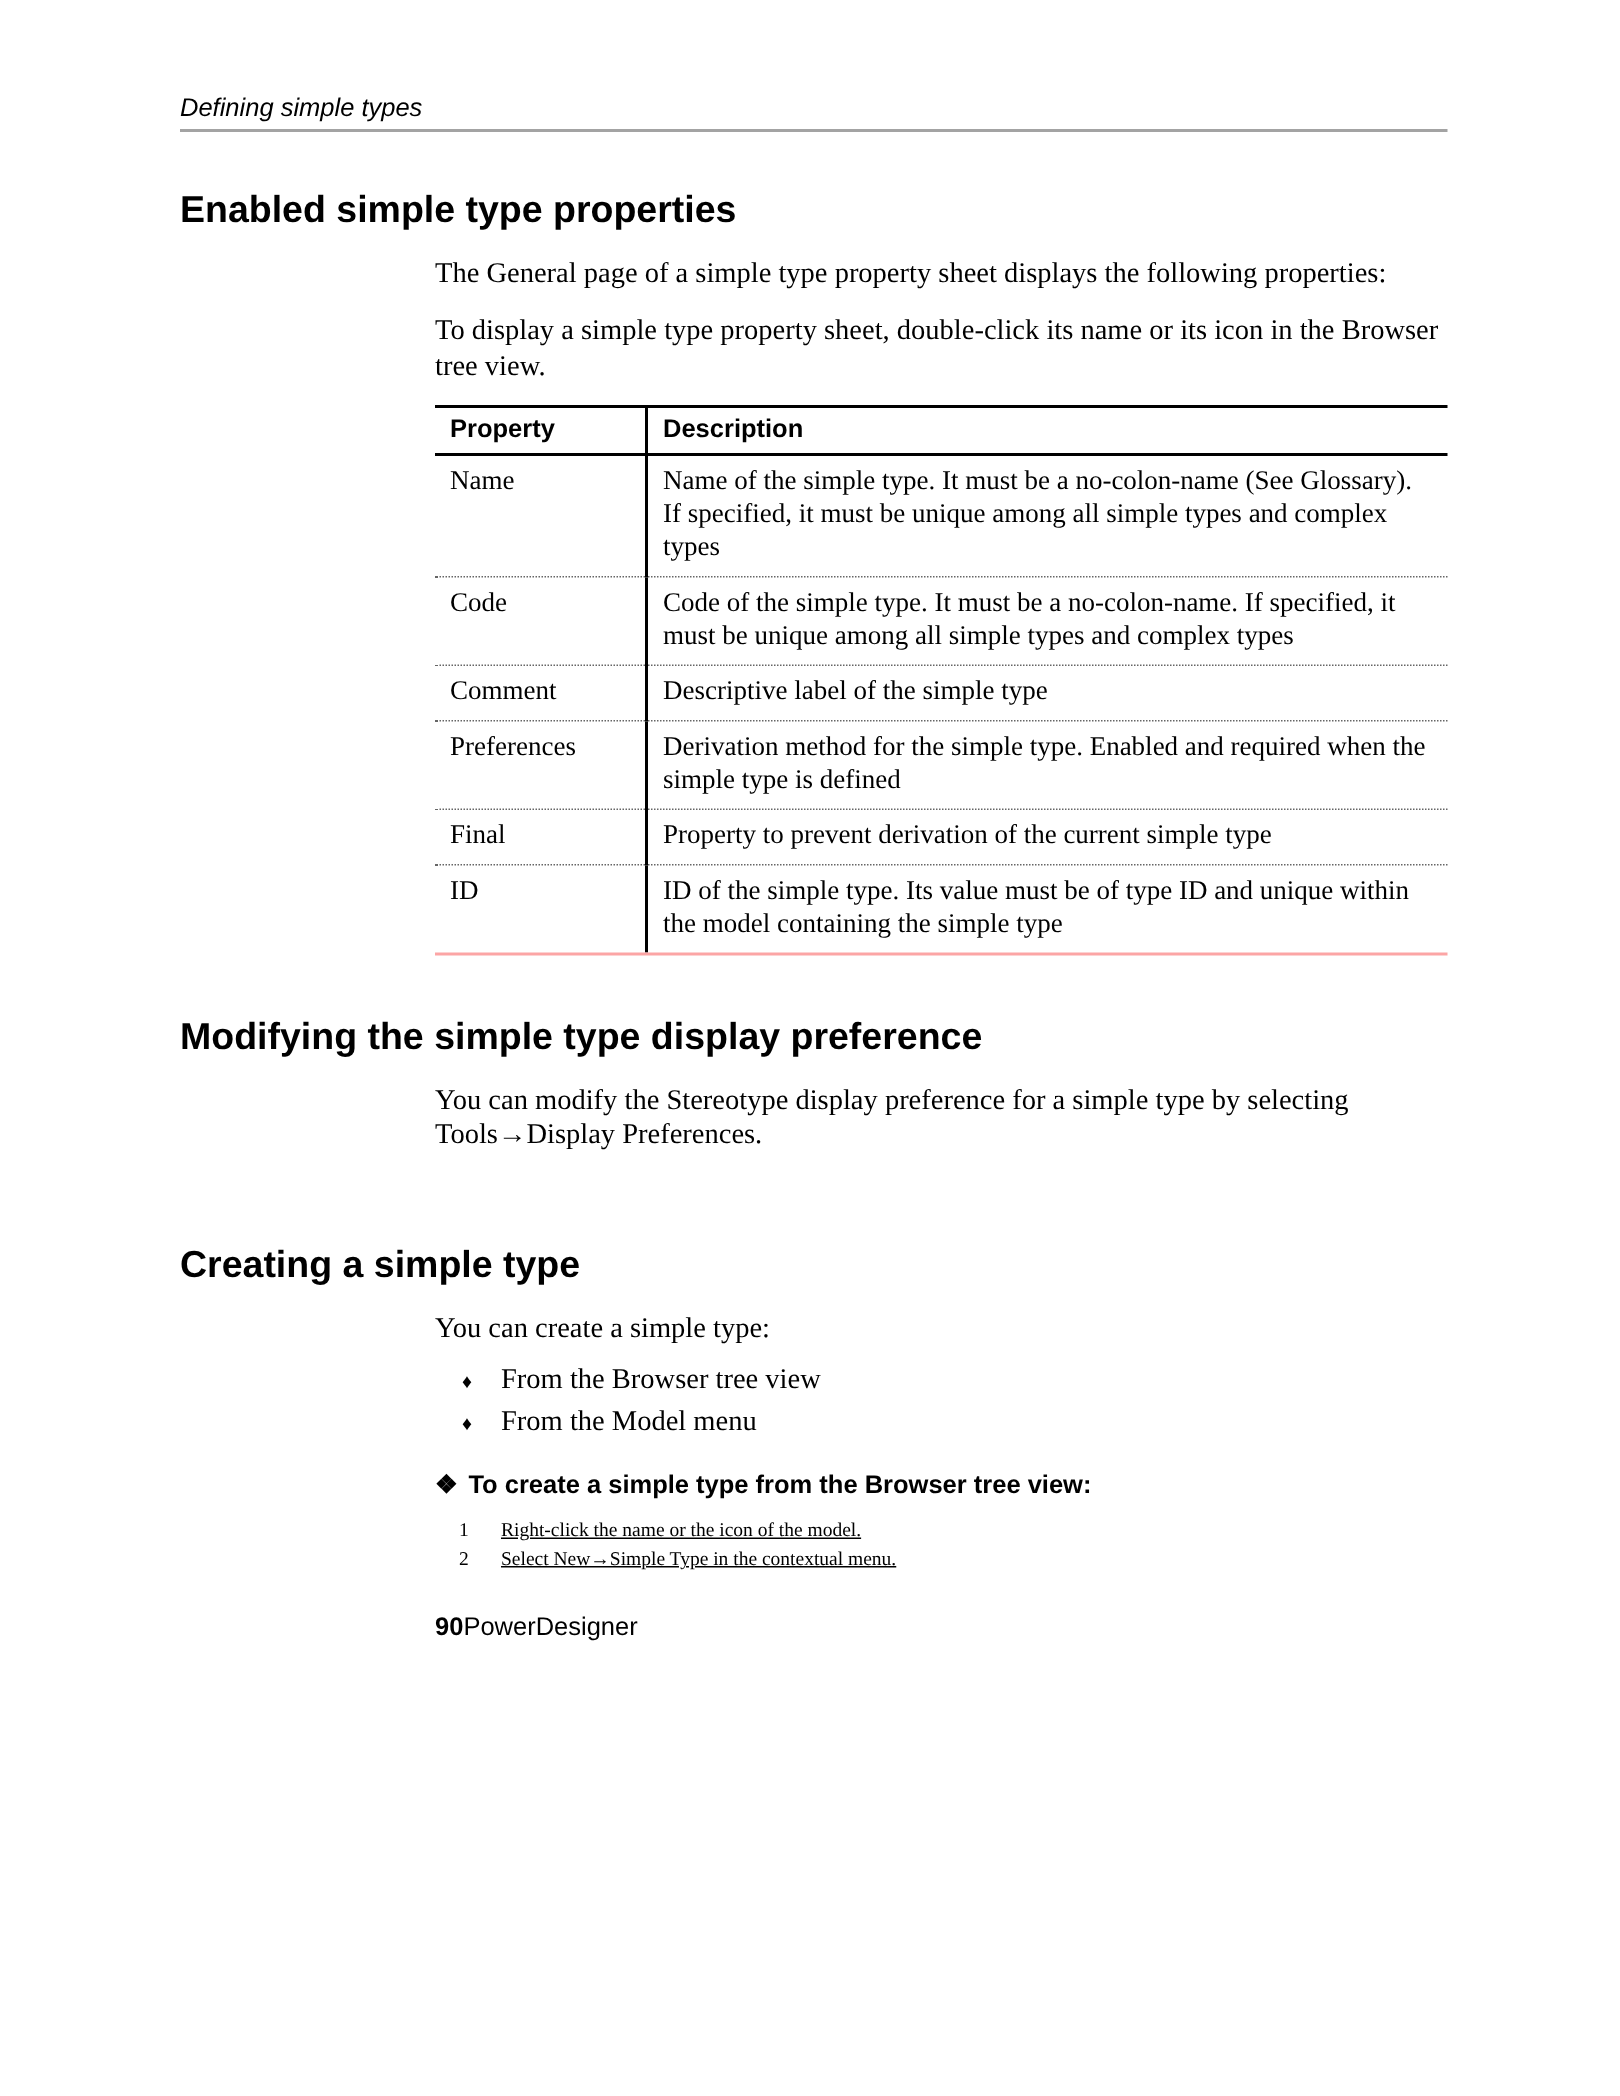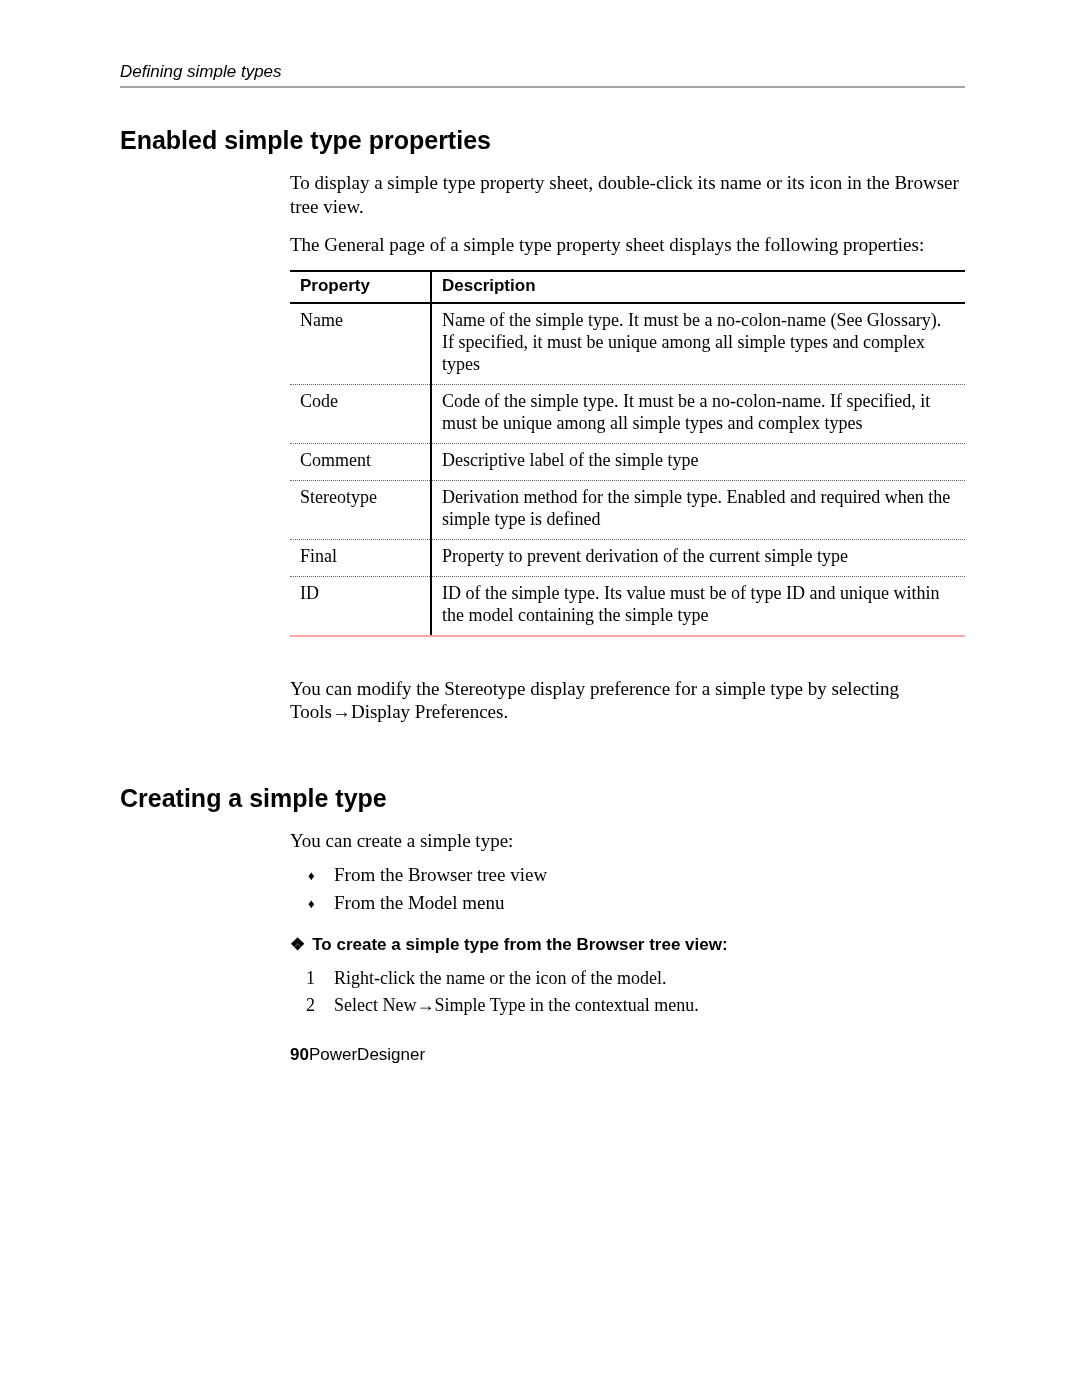--- a/index.html
+++ b/index.html
@@ -98,25 +98,26 @@
     letter-spacing: 1px;
     margin-right: 6px;
   }
   ol.steps {
     list-style: none;
     padding: 0;
     margin: 0;
     counter-reset: step;
   }
   ol.steps li {
-    font-size: 18px;
+    font-size: 13px;
     line-height: 1.5;
     padding-left: 44px;
     position: relative;
     counter-increment: step;
+    text-decoration: underline;
   }
   ol.steps li::before {
     content: counter(step);
     position: absolute;
     left: 16px;
     top: 0;
   }
   .footer {
     margin-top: 26px;
     display: flex;
@@ -128,22 +129,22 @@
 </style>
 </head>
 <body>
 
 <div class="page">
 
   <div class="running-head">Defining simple types</div>
 
   <h1 class="sec">Enabled simple type properties</h1>
   <div class="body-indent">
+    <p class="para">The General page of a simple type property sheet displays the following properties:</p>
     <p class="para">To display a simple type property sheet, double-click its name or its icon in the Browser tree view.</p>
-    <p class="para">The General page of a simple type property sheet displays the following properties:</p>
 
     <table class="prop">
       <thead>
         <tr>
           <th class="col-prop">Property</th>
           <th class="col-desc">Description</th>
         </tr>
       </thead>
       <tbody>
         <tr>
@@ -152,35 +153,36 @@
         </tr>
         <tr>
           <td class="col-prop">Code</td>
           <td class="col-desc">Code of the simple type. It must be a no-colon-name. If specified, it must be unique among all simple types and complex types</td>
         </tr>
         <tr>
           <td class="col-prop">Comment</td>
           <td class="col-desc">Descriptive label of the simple type</td>
         </tr>
         <tr>
-          <td class="col-prop">Stereotype</td>
+          <td class="col-prop">Preferences</td>
           <td class="col-desc">Derivation method for the simple type. Enabled and required when the simple type is defined</td>
         </tr>
         <tr>
           <td class="col-prop">Final</td>
           <td class="col-desc">Property to prevent derivation of the current simple type</td>
         </tr>
         <tr class="last">
           <td class="col-prop">ID</td>
           <td class="col-desc">ID of the simple type. Its value must be of type ID and unique within the model containing the simple type</td>
         </tr>
       </tbody>
     </table>
   </div>
 
+  <h1 class="sec">Modifying the simple type display preference</h1>
   <div class="body-indent">
     <p class="para">You can modify the Stereotype display preference for a simple type by selecting Tools→Display Preferences.</p>
   </div>
 
   <div class="section-gap"></div>
 
   <h1 class="sec">Creating a simple type</h1>
   <div class="body-indent">
     <p class="para" style="margin-bottom:8px">You can create a simple type:</p>
     <ul class="diamond">

